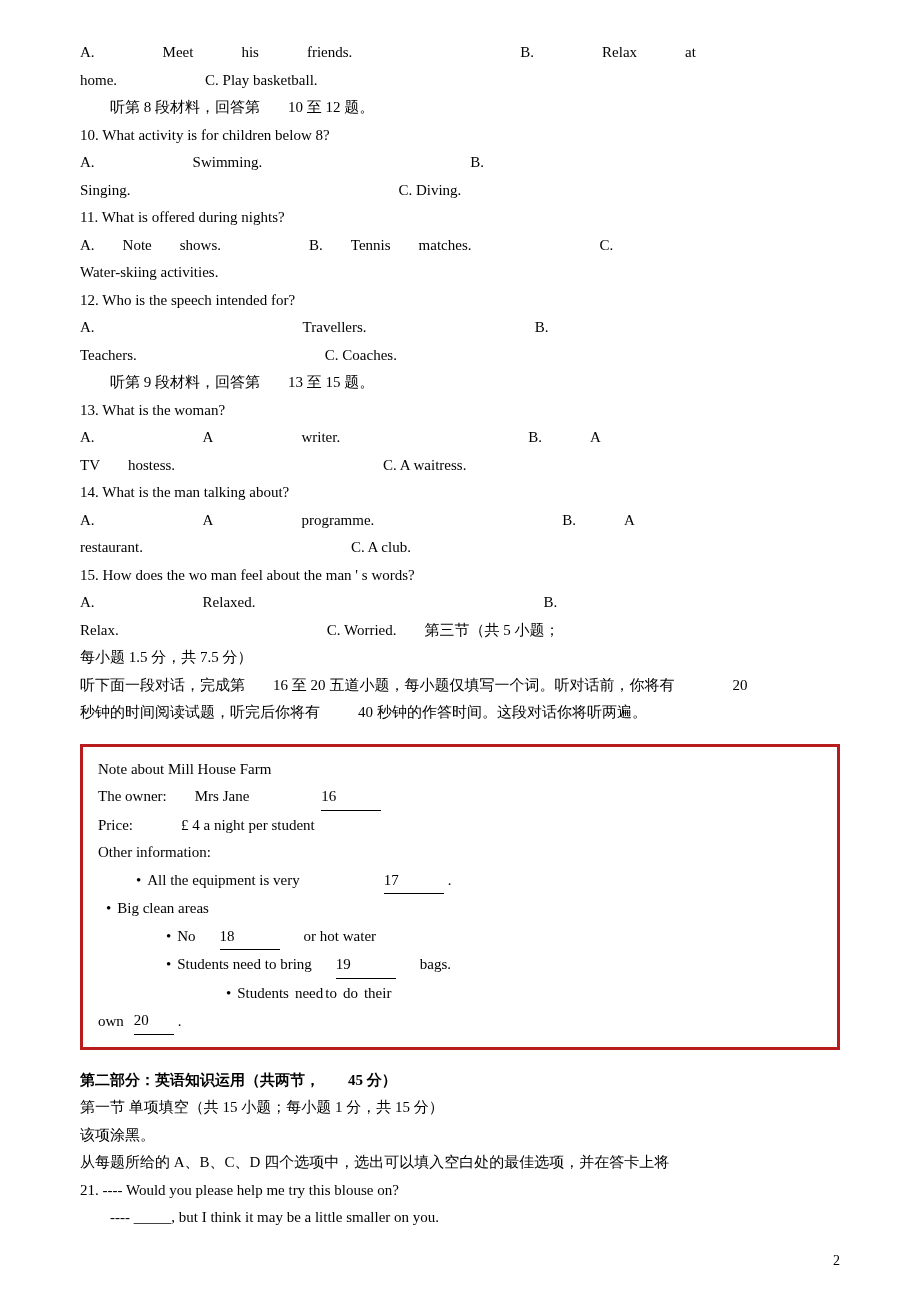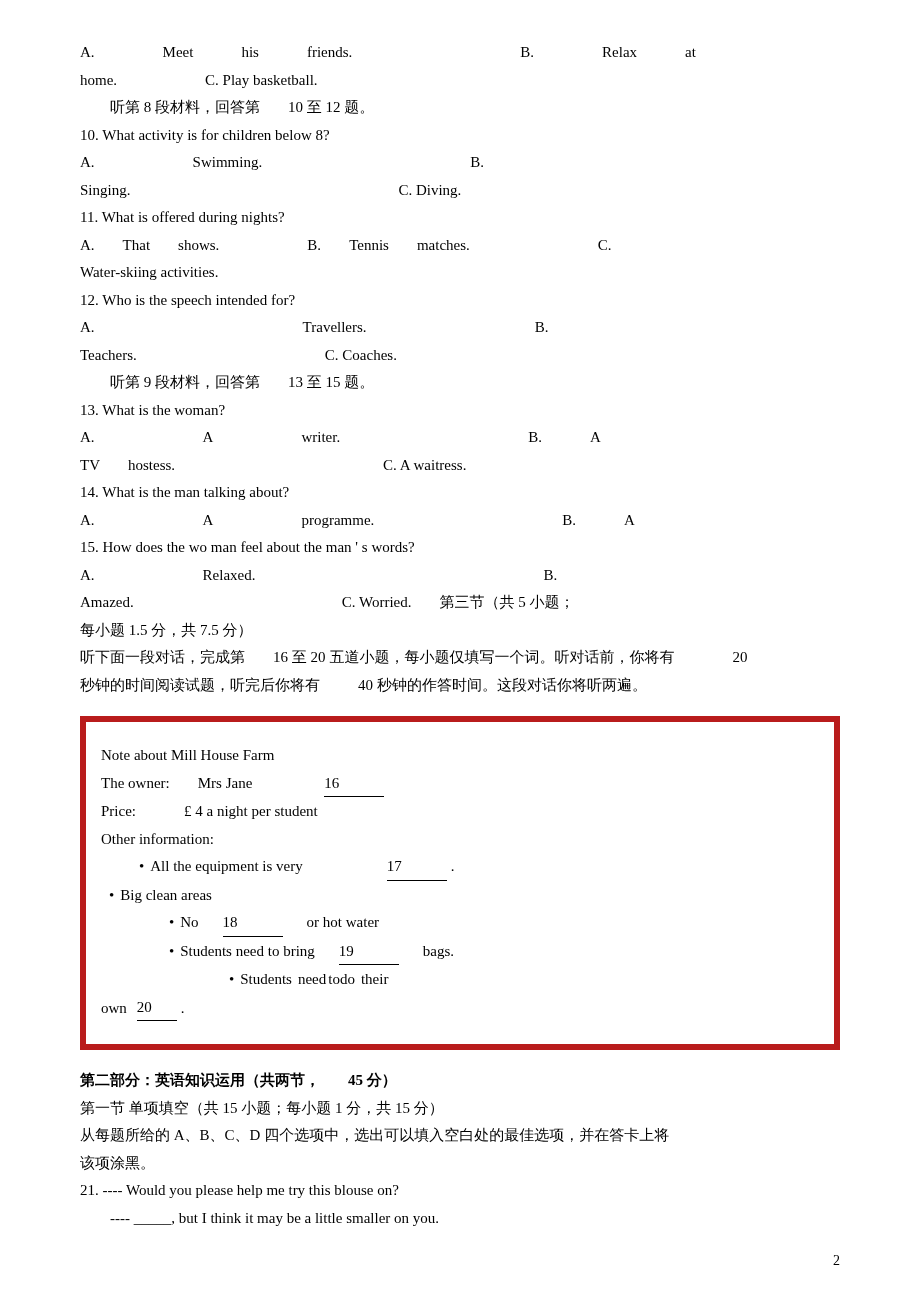--- a/index.html
+++ b/index.html
@@ -26,22 +26,22 @@
       align-items: baseline;
       margin-bottom: 2px;
     }
     .line span {
       margin-right: 4px;
     }
     .indent {
       margin-left: 2em;
     }
     .note-box {
-      border: 6px solid #b91c1c;
-      padding: 21px 15px;
+      border: 3px solid #b91c1c;
+      padding: 10px 15px;
       margin: 18px 0;
       width: 100%;
     }
     .note-row {
       display: flex;
       flex-wrap: wrap;
       align-items: baseline;
       margin-bottom: 2px;
     }
     .note-row span {
@@ -140,21 +140,21 @@
     <span class="spacing-wide" style="width:260px"></span>
     <span>C. Diving.</span>
   </div>
 
   <div class="line">
     <span>11. What is offered during nights?</span>
   </div>
   <div class="line">
     <span>A.</span>
     <span class="spacing-sm"></span>
-    <span>That</span>
+    <span>Note</span>
     <span class="spacing-sm"></span>
     <span>shows.</span>
     <span class="spacing-wide" style="width:80px"></span>
     <span>B.</span>
     <span class="spacing-sm"></span>
     <span>Tennis</span>
     <span class="spacing-sm"></span>
     <span>matches.</span>
     <span class="spacing-wide" style="width:120px"></span>
     <span>C.</span>
@@ -214,33 +214,38 @@
     <span>A.</span>
     <span class="spacing-wide" style="width:100px"></span>
     <span>A</span>
     <span class="spacing-wide" style="width:80px"></span>
     <span>programme.</span>
     <span class="spacing-wide" style="width:180px"></span>
     <span>B.</span>
     <span class="spacing-wide" style="width:40px"></span>
     <span>A</span>
   </div>
+  <div class="line">
+    <span>restaurant.</span>
+    <span class="spacing-wide" style="width:200px"></span>
+    <span>C. A club.</span>
+  </div>
 
   <div class="line">
     <span>15. How does the wo  man feel about the man ' s words?</span>
   </div>
   <div class="line">
     <span>A.</span>
     <span class="spacing-wide" style="width:100px"></span>
     <span>Relaxed.</span>
     <span class="spacing-wide" style="width:280px"></span>
     <span>B.</span>
   </div>
   <div class="line">
-    <span>Amazed.</span>
+    <span>Relax.</span>
     <span class="spacing-wide" style="width:200px"></span>
     <span>C. Worried.</span>
     <span class="spacing-sm"></span>
     <span>第三节（共 5 小题；</span>
   </div>
   <div class="line">
     <span>每小题 1.5 分，共 7.5 分）</span>
   </div>
 
   <div class="line">
@@ -302,21 +307,21 @@
       <span class="spacing-sm"></span>
       <span class="blank">19</span>
       <span class="spacing-sm"></span>
       <span>bags.</span>
     </div>
     <div style="display:flex; flex-wrap:wrap; align-items:baseline; margin-bottom:2px;">
       <span style="display:inline-block; width:120px;"></span>
       <span class="bullet-dot">•</span>
       <span style="margin-right:6px;">Students</span>
       <span style="margin-right:2px;">need</span>
-      <span style="margin-right:0;">to</span>
+      <span style="margin-right:6px;">to</span>
       <span style="margin-right:6px;">do</span>
       <span style="margin-right:6px;">their</span>
     </div>
     <div style="display:flex; flex-wrap:wrap; align-items:flex-end; margin-bottom:2px;">
       <span style="margin-right:6px;">own</span>
       <span style="display:inline-block; width:40px; border-bottom:1px solid #000; margin: 0 4px;">20</span>
       <span>.</span>
     </div>
   </div>
 
@@ -324,24 +329,24 @@
     <span>第二部分：英语知识运用（共两节，</span>
     <span class="spacing-sm"></span>
     <span>45 分）</span>
   </div>
 
   <div class="line">
     <span>第一节  单项填空（共 15 小题；每小题 1 分，共 15 分）</span>
   </div>
 
   <div class="line">
+    <span>该项涂黑。</span>
+  </div>
+  <div class="line">
     <span>从每题所给的  A、B、C、D 四个选项中，选出可以填入空白处的最佳选项，并在答卡上将</span>
-  </div>
-  <div class="line">
-    <span>该项涂黑。</span>
   </div>
 
   <div class="line" style="">
     <span>21. ---- Would you please help me try this blouse on?</span>
   </div>
   <div class="line indent">
     <span>---- _____, but I think it may be a little smaller on you.</span>
   </div>
 
 </div>

